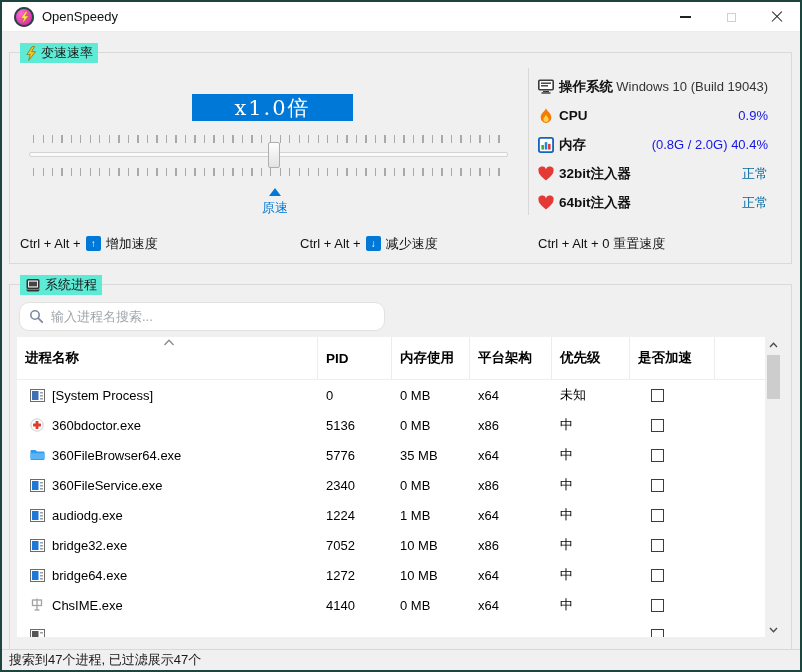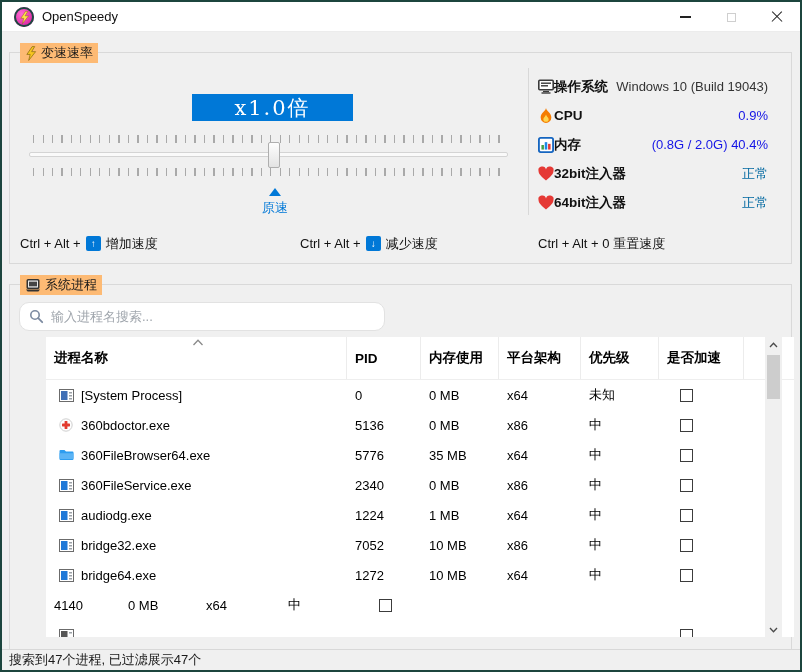--- a/index.html
+++ b/index.html
@@ -16,21 +16,21 @@
   .title-text{position:absolute;left:40px;top:7px;font-size:13px;color:#111;}
   .winbtns{position:absolute;right:0;top:0;height:30px;display:flex;}
   .winbtn{width:46px;height:30px;display:flex;align-items:center;justify-content:center;cursor:default;}
   .glyph-min{width:11px;height:1.5px;background:#222;}
   .glyph-max{width:9px;height:9px;border:1px solid #cfcfcf;}
   .glyph-close{position:relative;width:12px;height:12px;}
   .glyph-close::before,.glyph-close::after{content:"";position:absolute;left:-1px;top:5px;width:14px;height:1.4px;background:#222;}
   .glyph-close::before{transform:rotate(45deg);} .glyph-close::after{transform:rotate(-45deg);}
   
   .gbox{position:absolute;border:1px solid #d9d9d9;}
-  .glabel{position:absolute;top:-10px;left:10px;height:20px;background:#fdba74;padding:0 5px;
+  .glabel{position:absolute;top:-10px;left:10px;height:20px;background:#5eead4;padding:0 5px;
           display:flex;align-items:center;gap:4px;font-size:13px;color:#1a1a1a;}
   
   .mult-box{position:absolute;left:192px;top:94px;width:161px;height:27px;background:#0078d7;
             display:flex;align-items:center;justify-content:center;color:#fff;font-size:21px;
             font-family:"DejaVu Serif","Liberation Serif",serif;letter-spacing:2px;}
   .ticks{position:absolute;left:33px;width:474px;height:8px;
          background:repeating-linear-gradient(90deg,#a9a9a9 0 1px,transparent 1px 9.5px);}
   .ticks.top{top:135px;} .ticks.bottom{top:168px;}
   .groove{position:absolute;left:29px;top:152px;width:479px;height:5px;background:#fafafa;
           border:1px solid #d4d4d4;border-radius:2px;}
@@ -39,30 +39,30 @@
   .origin-marker{position:absolute;left:269px;top:188px;width:0;height:0;
           border-left:6px solid transparent;border-right:6px solid transparent;border-bottom:8px solid #0078d7;}
   .origin-label{position:absolute;left:245px;top:199px;width:60px;text-align:center;color:#0078d7;font-size:13px;}
   .shortcut{position:absolute;top:235px;height:17px;display:flex;align-items:center;gap:5px;font-size:13px;color:#111;}
   .keybox{display:inline-flex;width:15px;height:15px;background:#0078d7;color:#fff;font-size:10px;
           align-items:center;justify-content:center;border-radius:2px;}
   
   .vsep{position:absolute;left:528px;top:68px;width:1px;height:147px;background:#d8d8d8;}
   .info{position:absolute;left:538px;top:72px;width:230px;display:flex;flex-direction:column;}
   .info-row{height:29px;display:flex;align-items:center;}
-  .info-row .lbl{display:flex;align-items:center;font-weight:700;font-size:13.5px;color:#111;}
+  .info-row .lbl{display:flex;align-items:center;gap:5px;font-weight:700;font-size:13.5px;color:#111;}
   .info-row .val{margin-left:auto;font-size:13px;color:#333;}
   .val.blue{color:#1414e6;} .val.green{color:#0369a1;}
   
   .searchbox{position:absolute;left:19px;top:302px;width:366px;height:29px;background:#fff;
              border:1px solid #e2e2e2;border-radius:10px;display:flex;align-items:center;padding:0 9px;gap:5px;}
   .searchbox input{border:none;outline:none;flex:1;font-size:13px;color:#15803d;background:transparent;
              font-family:"Liberation Sans","DejaVu Sans",sans-serif;}
   .searchbox input::placeholder{color:#a0a6ad;}
-  .table{position:absolute;left:17px;top:337px;width:748px;height:300px;background:#fff;overflow:hidden;margin-left:29px;}
+  .table{position:absolute;left:17px;top:337px;width:748px;height:300px;background:#fff;overflow:hidden;}
   .thead{position:relative;display:flex;height:43px;border-bottom:1px solid #eeeeee;align-items:center;}
   .th{height:100%;display:flex;align-items:center;padding-left:8px;font-weight:700;font-size:13.5px;
       color:#000;border-right:1px solid #ececec;}
   .th.fill{border-right:none;flex:1;}
   .sort-ind{position:absolute;left:146px;top:2px;}
   .w-name{width:301px;} .w-pid{width:74px;} .w-mem{width:78px;} .w-arch{width:82px;} .w-prio{width:78px;} .w-acc{width:85px;}
   .trow{display:flex;height:30px;align-items:center;font-size:13px;color:#000;}
   .c{padding-left:8px;display:flex;align-items:center;height:100%;}
   .c.name{gap:7px;padding-left:12px;}
   .pic{width:16px;height:16px;display:inline-flex;align-items:center;justify-content:center;flex:0 0 16px;}
@@ -383,20 +383,30 @@
         <div class="c w-pid">1272</div>
         <div class="c w-mem">10 MB</div>
         <div class="c w-arch">x64</div>
         <div class="c w-prio">中</div>
         <div class="c w-acc">
             <span class="checkbox"></span>
           </div>
       </div>
 
       <div class="trow">
+        <div class="c name w-name">
+            <span class="pic">
+              <svg width="14" height="14" viewBox="0 0 14 14" fill="none" stroke="#a3a3a3" stroke-width="1.3">
+                <rect x="2.5" y="2" width="9" height="5.5"></rect>
+                <line x1="7" y1="0.5" x2="7" y2="12"></line>
+                <line x1="4.5" y1="12" x2="9.5" y2="12"></line>
+              </svg>
+            </span>
+            <span>ChsIME.exe</span>
+          </div>
         <div class="c w-pid">4140</div>
         <div class="c w-mem">0 MB</div>
         <div class="c w-arch">x64</div>
         <div class="c w-prio">中</div>
         <div class="c w-acc">
             <span class="checkbox"></span>
           </div>
       </div>
 
       <div class="trow">

